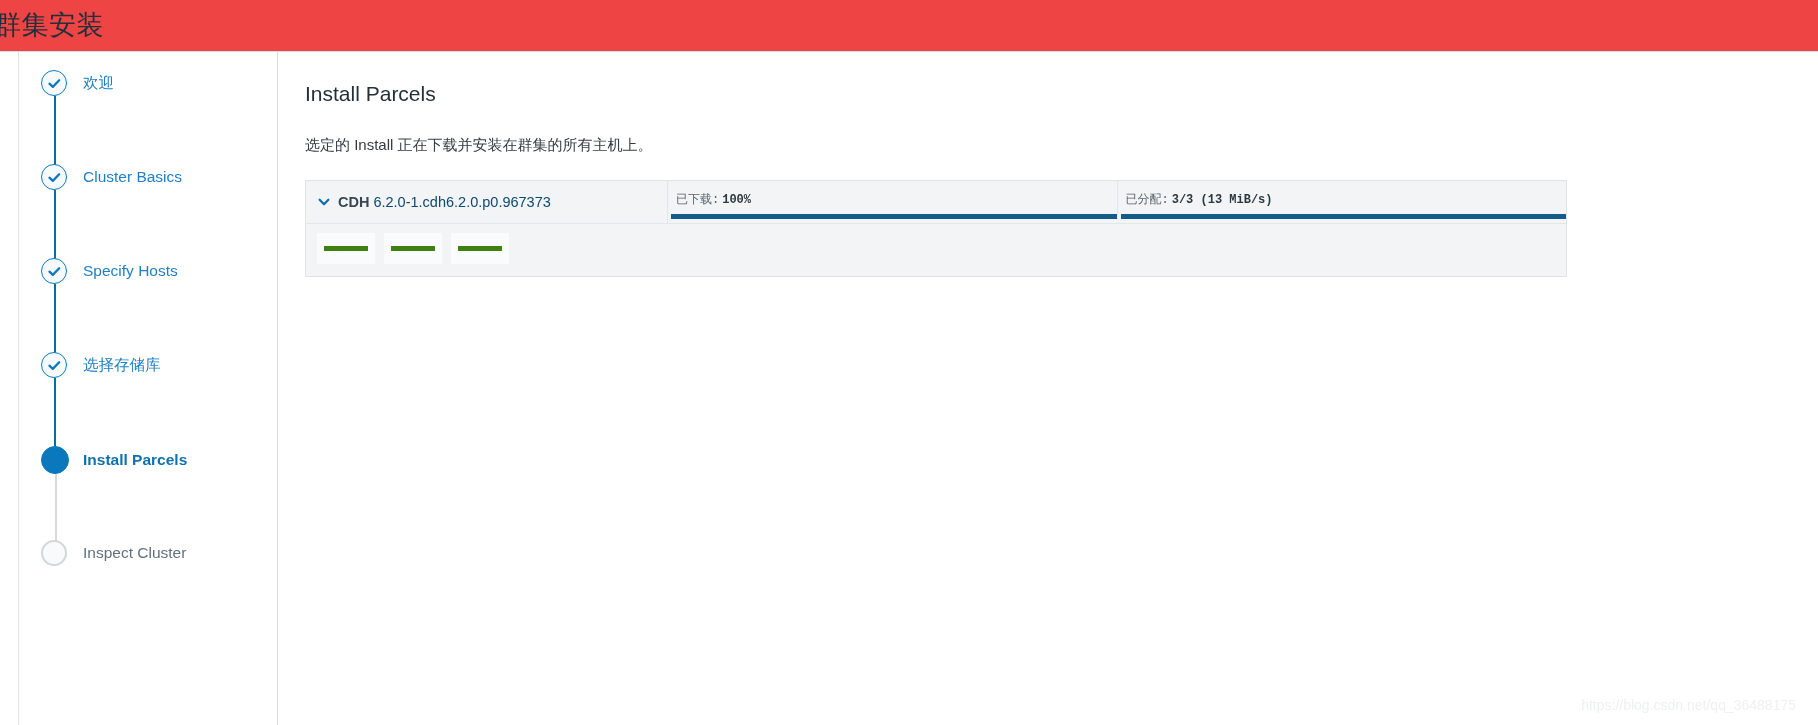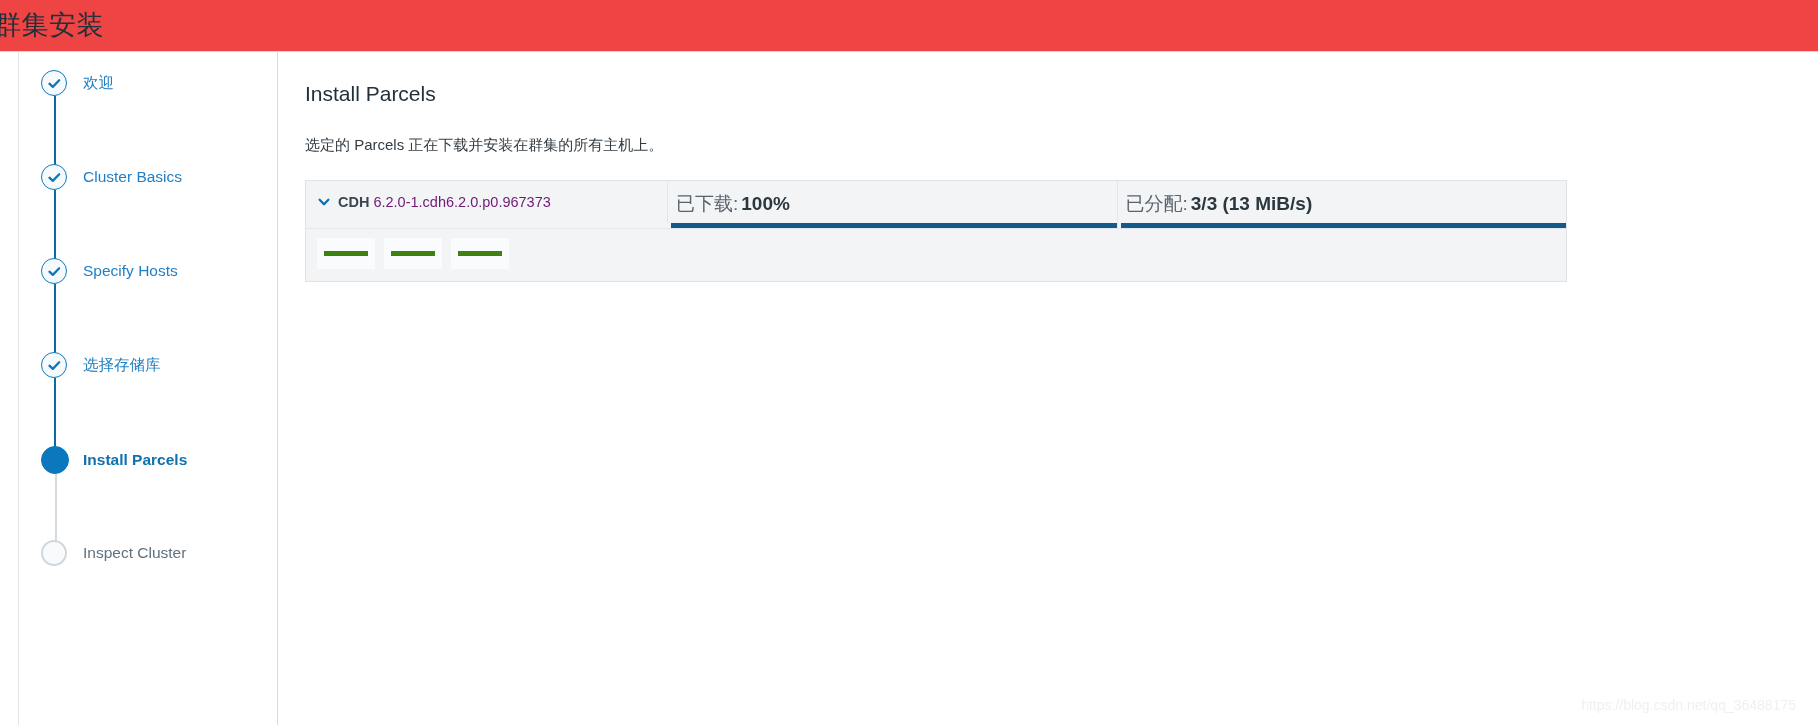--- a/index.html
+++ b/index.html
@@ -175,39 +175,40 @@
     line-height: 0;
   }
   .parcel-name {
     font-size: 14.5px;
     font-weight: bold;
     color: #3a4752;
     margin-right: 4px;
   }
   .parcel-version {
     font-size: 14.5px;
-    color: #701a75;
+    color: #0c4a6e;
   }
 
   .progress-cols {
     display: flex;
     flex: 1;
   }
   .progress-col {
     flex: 1;
     box-sizing: border-box;
     padding: 10px 0 0 0;
     border-right: 1px solid #e4e7ea;
   }
   .progress-col:last-child { border-right: none; }
   .progress-head {
-    font-size: 19px;
+    font-size: 12px;
     color: #5a646c;
     padding: 0 0 6px 8px;
     white-space: nowrap;
+    font-family: Liberation Mono, monospace;
   }
   .progress-head b {
     color: #2c3840;
     font-weight: bold;
     margin-left: 3px;
   }
   .progress-track {
     height: 5px;
     background: transparent;
     margin: 0 0 0 3px;
@@ -323,21 +324,21 @@
           <div class="step-circle"></div>
         </div>
         <div class="step-label">Inspect Cluster</div>
       </li>
 
     </ul>
   </div>
 
   <div class="main">
     <h1>Install Parcels</h1>
-    <p class="subtitle">选定的 Parcels 正在下载并安装在群集的所有主机上。</p>
+    <p class="subtitle">选定的 Install 正在下载并安装在群集的所有主机上。</p>
 
     <div class="parcel-panel">
 
       <div class="parcel-row">
 
         <div class="parcel-name-cell">
           <span class="chevron">
             <svg width="14" height="14" viewBox="0 0 16 16" aria-hidden="true">
               <path d="M3 5.5 L8 10.5 L13 5.5" fill="none" stroke="#0b6fb0" stroke-width="2.6" stroke-linecap="round" stroke-linejoin="round"></path>
             </svg>

